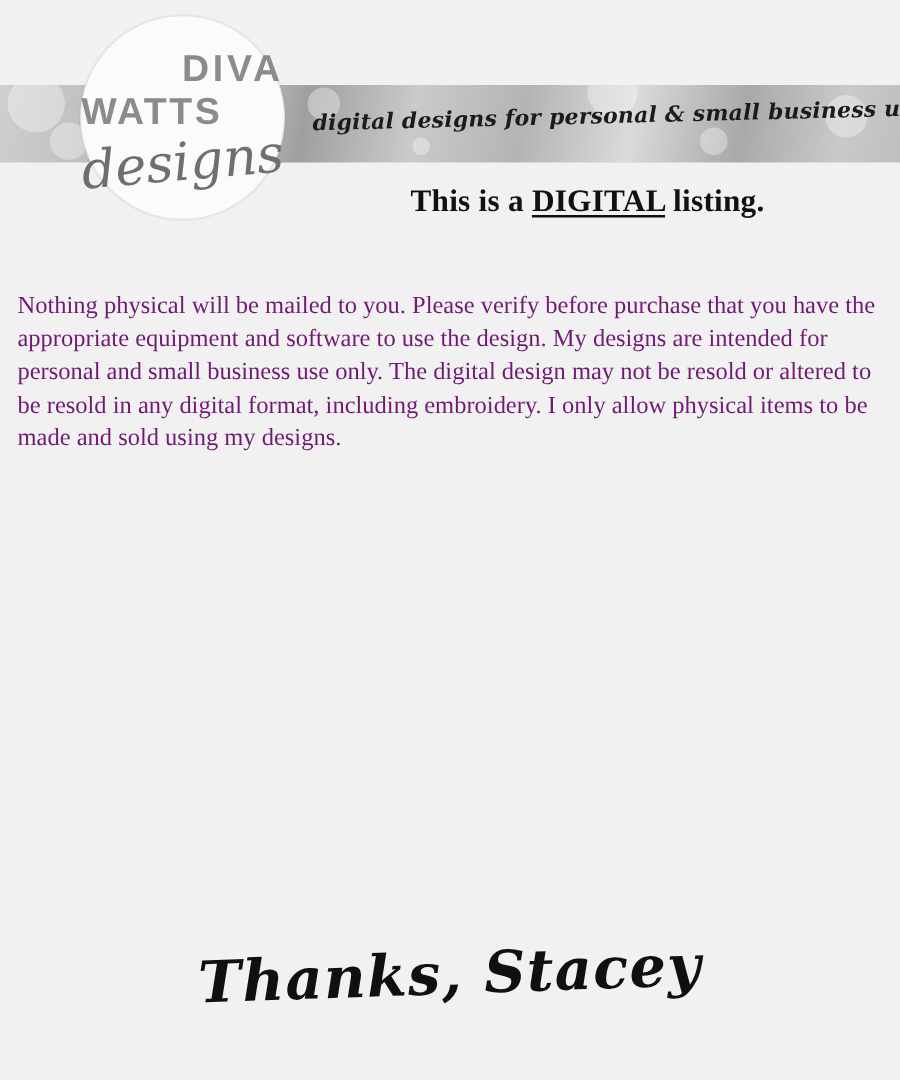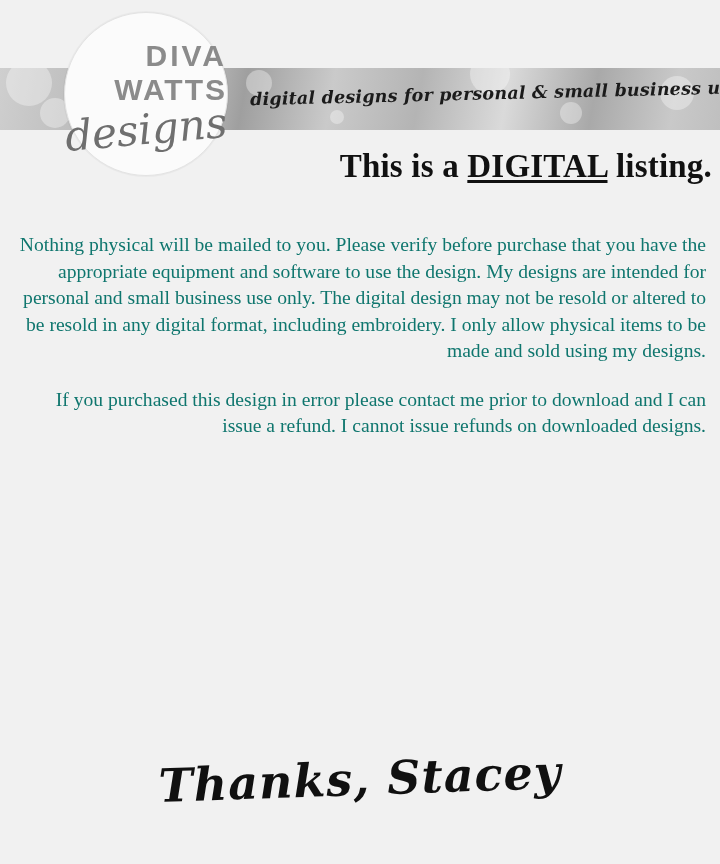--- a/index.html
+++ b/index.html
@@ -83,21 +83,21 @@
     font-family: "Liberation Sans", sans-serif;
     font-weight: bold;
     font-size: 30px;
     letter-spacing: 3px;
     color: #8b8b8b;
   }
   .logo-watts {
     position: absolute;
     left: 0; right: 0;
     top: 60px;
-    text-align: right;
+    text-align: left;
     font-family: "Liberation Sans", sans-serif;
     font-weight: bold;
     font-size: 30px;
     letter-spacing: 2px;
     color: #8b8b8b;
   }
   .logo-designs {
     position: absolute;
     left: 0; right: 0;
     top: 92px;
@@ -108,40 +108,40 @@
     color: #6f6f6f;
     transform: rotate(-5deg);
   }
 
   
   .title {
     position: absolute;
     left: 228px;
     top: 148px;
     width: 484px;
-    text-align: right;
+    text-align: center;
     font-family: "Liberation Serif", serif;
-    font-size: 33px;
+    font-size: 25px;
     font-weight: bold;
     color: #111;
     letter-spacing: 0.2px;
   }
   .title u { text-decoration: underline; text-underline-offset: 3px;}
 
   
   .body {
     position: absolute;
     left: 14px;
     top: 232px;
     width: 692px;
-    text-align: right;
+    text-align: left;
     font-family: "Liberation Serif", serif;
     font-size: 19.6px;
     line-height: 26.5px;
-    color: #0f766e;
+    color: #701a75;
   }
   .body p { margin: 0 0 22px 0; }
   .body p:last-child { margin-bottom: 0; }
 
   
   .signature {
     position: absolute;
     left: 0; right: 0;
     top: 752px;
     text-align: center;
@@ -176,18 +176,17 @@
     <div class="logo-watts">WATTS</div>
     <div class="logo-designs">designs</div>
   </div>
 
   <div class="title">
     <span>This is a </span><u>DIGITAL</u><span> listing.</span>
   </div>
 
   <div class="body">
     <p>Nothing physical will be mailed to you.   Please verify before purchase that you have the appropriate equipment and software to use the design.  My designs are intended for personal and small business use only.  The digital design may not be resold or altered to be resold in any digital format, including embroidery. I only allow physical items to be made and sold using my designs.</p>
-    <p>If you purchased this design in error please contact me prior to download and I can issue a refund.  I cannot issue refunds on downloaded designs.</p>
   </div>
 
   <div class="signature">Thanks, Stacey</div>
 
 </div>
 
 </body></html>

